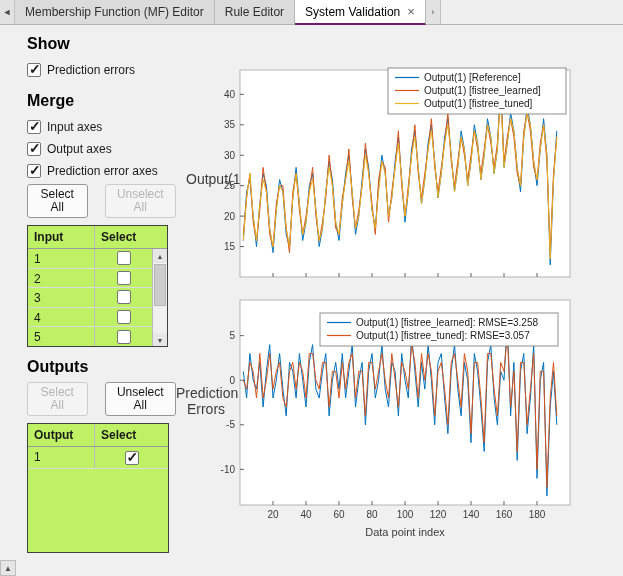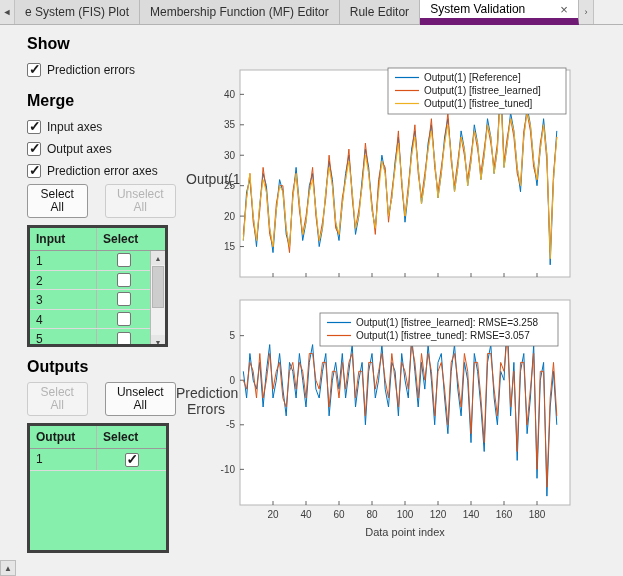--- a/index.html
+++ b/index.html
@@ -8,39 +8,39 @@
   .app { position:relative; width:623px; height:576px; background:#f0f0f0; overflow:hidden; }
 
   
   .tabbar { position:absolute; left:0; top:0; right:0; height:25px; background:#efefef;
             border-bottom:1px solid #b3b3b3; display:flex; align-items:stretch; }
   .tab-scroll { width:15px; flex:none; display:flex; align-items:center; justify-content:center;
                 font-size:9px; color:#4a4a4a; background:#e2e2e2; border-right:1px solid #c2c2c2; }
   .tab { display:flex; align-items:center; padding:0 10px; font-size:12px; color:#303030;
          background:#dbdbdb; border-right:1px solid #b9b9b9; white-space:nowrap; }
   .tab.active { background:#ffffff; color:#000; position:relative; margin-bottom:-1px;
-                border-bottom:7px solid #701a75;gap:28px; }
+                border-bottom:2px solid #701a75; }
   .tab .close { margin-left:7px; font-size:13px; line-height:13px; color:#555; }
 
   
   .sidebar { position:absolute; left:0; top:25px; width:176px; bottom:0; background:#f0f0f0;
              padding:8px 0 0 27px; overflow:hidden; }
   .section-title { font-weight:bold; font-size:16px; color:#000; margin:2px 0 6px; }
   .section-title.mt { margin-top:11px; }
   .check-row { display:flex; align-items:center; gap:6px; height:22px; }
   .cb { width:14px; height:14px; border:1px solid #767676; background:#fff; border-radius:2px;
         position:relative; flex:none; }
   .cb.checked::after { content:"\2713"; position:absolute; left:1px; top:-3px;
                        font-size:14px; font-weight:bold; color:#1a1a1a; }
   .btn-row { display:flex; gap:17px; margin:2px 0 7px; }
   .btn { font-size:12px; padding:3px 9px; background:#fbfbfb; border:1px solid #979797;
          border-radius:3px; color:#141414; line-height:13px; }
   .btn.disabled { color:#b4b4b4; border-color:#cccccc; background:#f4f4f4; }
 
-  .tblwrap { background:#86efac; border:3px solid #404040; overflow:hidden; }
+  .tblwrap { background:#bef264; border:1px solid #404040; overflow:hidden; }
   .tblwrap.ref { width:141px; height:122px; }
   .tblwrap.out { width:142px; height:130px; }
   .thead { display:flex; height:23px; border-bottom:1px solid #9a9a9a; font-weight:bold; }
   .th { padding:4px 6px 0 6px; }
   .col1 { width:67px; flex:none; border-right:1px solid #b9b9b9; }
   .col2 { flex:1; }
   .tbody { display:flex; height:98px; }
   .rows { flex:1; display:flex; flex-direction:column; }
   .trow { display:flex; height:22px; border-bottom:1px solid #dcdcdc; align-items:stretch; }
   .td { padding:3px 6px 0 6px; }
@@ -67,23 +67,20 @@
   svg text { font-family:"Liberation Sans", sans-serif; }
 </style>
 </head>
 <body>
 
 <div class="app">
 
   <div class="tabbar">
     <div class="tab-scroll">
       <span>◄</span>
-    </div>
-    <div class="tab">
-      <span>e System (FIS) Plot</span>
     </div>
     <div class="tab">
       <span>Membership Function (MF) Editor</span>
     </div>
     <div class="tab">
       <span>Rule Editor</span>
     </div>
     <div class="tab active">
       <span>System Validation</span>
       <span class="close">×</span>

